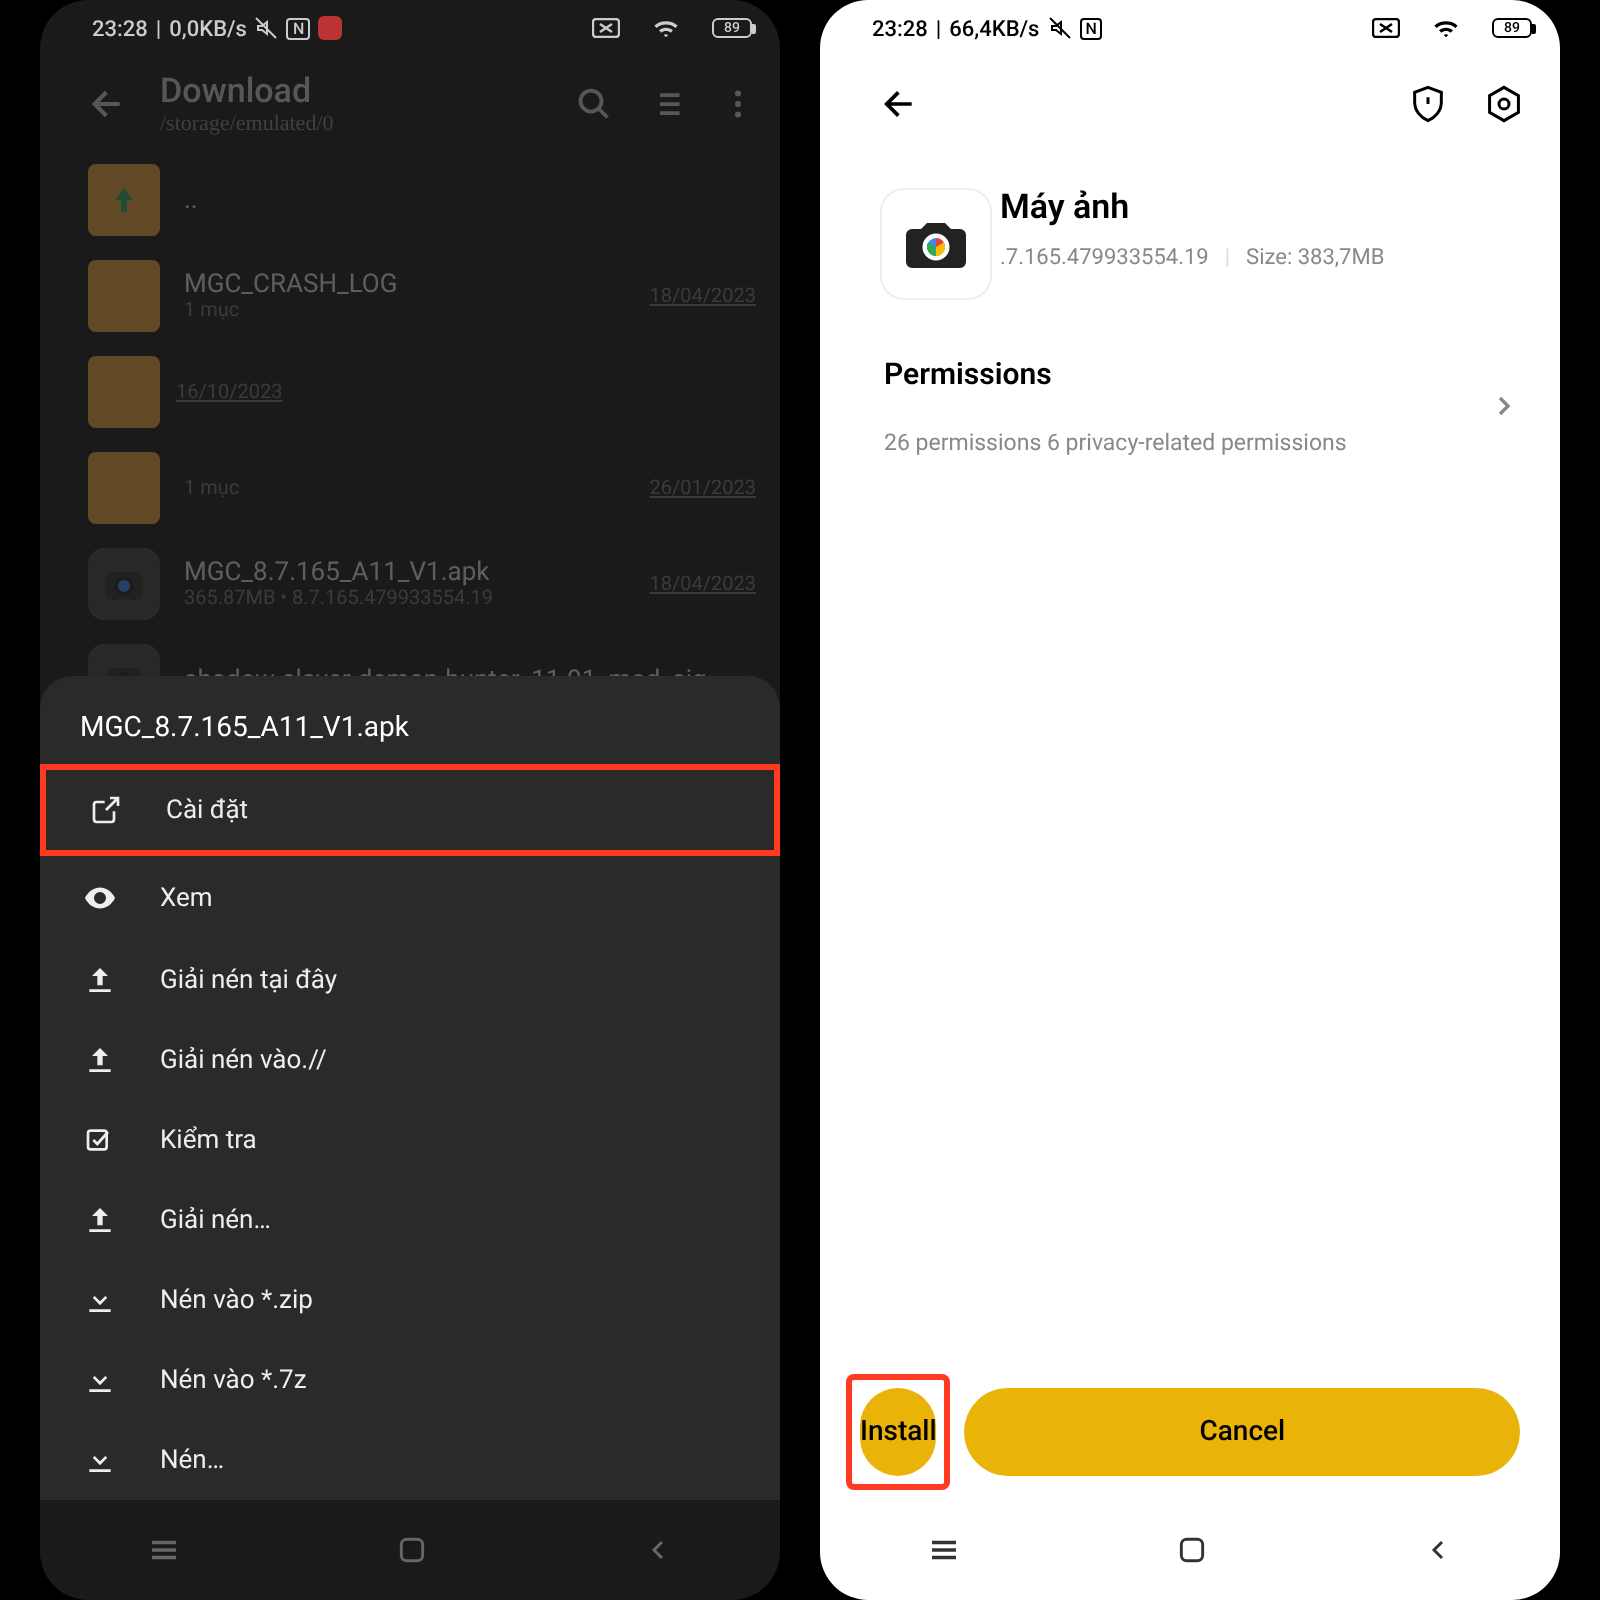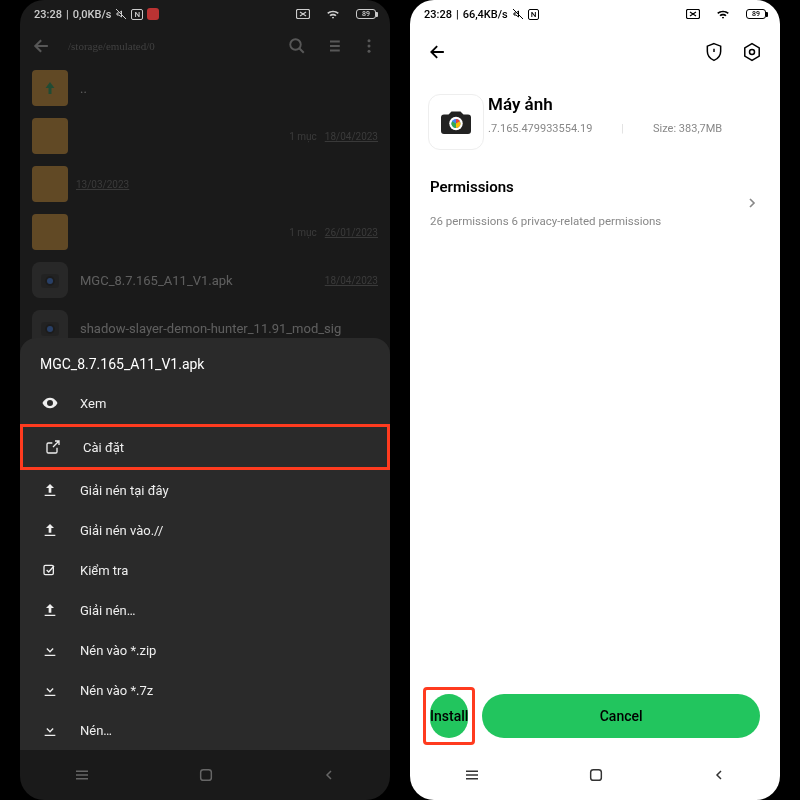--- a/index.html
+++ b/index.html
@@ -1,17 +1,17 @@
 <!DOCTYPE html>
 <html><head>
   <meta charset="utf-8">
   <style>
     * { margin: 0; padding: 0; box-sizing: border-box; font-family: -apple-system, Roboto, sans-serif; }
     body { background: #000; width: 800px; height: 800px; display: flex; }
-    .phone { width: 370px; height: 800px; position: relative; overflow: hidden; border-radius: 24px; }
+    .phone { width: 370px; height: 800px; position: relative; overflow: hidden; border-radius: 24px; padding-left: 12px; }
     .phone-left { background: #1a1a1a; margin-left: 20px; }
     .phone-right { background: #fff; margin-left: 20px; }
 
     .status-bar { height: 28px; display: flex; justify-content: space-between; align-items: center; padding: 0 14px; font-size: 11px; font-weight: 500; }
     .status-left { display: flex; align-items: center; gap: 4px; }
     .status-right { display: flex; align-items: center; gap: 16px; }
     .phone-left .status-bar { color: #ccc; }
     .phone-right .status-bar { color: #000; }
 
     .dim { opacity: 0.35; }
@@ -22,50 +22,50 @@
     .fm-path { font-size: 11px; color: #888; font-family: Liberation Serif, serif; }
     .header-icons { display: flex; gap: 18px; align-items: center; color: #ccc; }
 
     .file-row { display: flex; align-items: center; padding: 6px 12px; }
     .file-icon { width: 36px; height: 36px; border-radius: 4px; display: flex; align-items: center; justify-content: center; flex-shrink: 0; }
     .folder-icon { background: #e8a33d; }
     .up-icon { background: #e8a33d; position: relative; }
     .apk-icon { background: #444; border-radius: 8px; position: relative; }
     .file-info { flex: 1; margin-left: 12px; min-width: 0; }
     .file-name { font-size: 13px; color: #ddd; white-space: nowrap; overflow: hidden; text-overflow: ellipsis; }
-    .file-meta { font-size: 10px; color: #777; text-align: right; }
+    .file-meta { font-size: 10px; color: #777; }
     .file-date { font-size: 10px; color: #777; margin-left: 8px; text-decoration: underline; }
 
     .bottom-sheet { position: absolute; bottom: 50px; left: 0; right: 0; background: #2a2a2a; border-radius: 16px 16px 0 0; padding-top: 14px; }
     .sheet-title { color: #fff; font-size: 14px; padding: 4px 20px 10px; }
     .sheet-item { display: flex; align-items: center; padding: 12px 20px; color: #eee; font-size: 13px; }
     .sheet-item-icon { width: 20px; margin-right: 20px; display: flex; align-items: center; justify-content: center; }
     .highlight-red { border: 3px solid #ff3b1f; }
 
     .nav-bar { position: absolute; bottom: 0; left: 0; right: 0; height: 50px; display: flex; justify-content: space-around; align-items: center; }
     .phone-left .nav-bar { color: #666; }
     .phone-right .nav-bar { color: #333; }
 
     .installer-header { display: flex; align-items: center; padding: 14px 18px; }
     .installer-header-icons { margin-left: auto; display: flex; gap: 18px; }
 
     .app-block { display: flex; padding: 18px; align-items: flex-start; }
     .app-icon-wrap { width: 56px; height: 56px; border-radius: 12px; background: #fff; border: 1px solid #eee; display: flex; align-items: center; justify-content: center; }
     .app-info { margin-left: 4px; }
     .app-name { font-size: 17px; font-weight: 600; color: #000; }
-    .app-meta-row { display: flex; font-size: 11px; color: #888; margin-top: 8px; gap: 29px; }
+    .app-meta-row { display: flex; font-size: 11px; color: #888; margin-top: 8px; gap: 8px; }
     .meta-sep { color: #ddd; }
 
     .perms { padding: 10px 20px; display: flex; align-items: center; }
     .perms-text { flex: 1; }
     .perms-title { font-size: 15px; font-weight: 600; color: #000; }
     .perms-sub { font-size: 11.5px; color: #888; margin-top: 18px; }
 
     .btn-row { position: absolute; bottom: 62px; left: 0; right: 0; display: flex; gap: 14px; padding: 0 20px; }
-    .btn { flex: 1; height: 44px; border-radius: 22px; background: #22c55e; display: flex; align-items: center; justify-content: center; font-size: 14px; font-weight: 500; color: #000; }
+    .btn { flex: 1; height: 44px; border-radius: 22px; background: #eab308; display: flex; align-items: center; justify-content: center; font-size: 14px; font-weight: 500; color: #000; }
     .btn-highlight { border: 3px solid #ff3b1f; border-radius: 4px; padding: 4px; margin: -7px; }
 
     svg { display: block; }
     .bat { border:1px solid currentColor; border-radius:3px; width:20px; height:10px; position:relative; display:inline-flex; align-items:center; justify-content:center; font-size:7px; }
     .bat::after { content:''; position:absolute; right:-3px; top:2px; width:2px; height:5px; background:currentColor; border-radius:0 1px 1px 0; }
   </style>
 </head>
 <body>
 
 <div class="phone phone-left">
@@ -94,20 +94,21 @@
         </span>
     </div>
   </div>
 
   <div class="dim">
     <div class="fm-header">
       <svg width="20" height="20" viewBox="0 0 24 24" fill="none" stroke="#ccc" stroke-width="2.5">
           <path d="M19 12H5m6-7l-7 7 7 7"></path>
         </svg>
       <div class="fm-title-block">
+        <div class="fm-title">Download</div>
         <div class="fm-path">/storage/emulated/0</div>
       </div>
       <div class="header-icons">
         <svg width="18" height="18" viewBox="0 0 24 24" fill="none" stroke="currentColor" stroke-width="2.5">
             <circle cx="10" cy="10" r="7"></circle>
             <path d="M21 21l-6-6"></path>
           </svg>
         <svg width="18" height="18" viewBox="0 0 24 24" fill="none" stroke="currentColor" stroke-width="2.5">
             <path d="M8 6h13M8 12h13M8 18h13M3 6h.01M3 12h.01M3 18h.01"></path>
           </svg>
@@ -126,45 +127,47 @@
               <path d="M12 4l6 8h-4v8h-4v-8H6z"></path>
             </svg>
           </div>
           <div class="file-info">
             <div class="file-name">..</div>
           </div>
         </div>
         <div class="file-row">
           <div class="file-icon folder-icon"></div>
           <div class="file-info">
+            <div class="file-name">MGC_CRASH_LOG</div>
             <div class="file-meta">1 mục</div>
           </div>
           <div class="file-date">18/04/2023</div>
         </div>
         <div class="file-row">
           <div class="file-icon folder-icon"></div>
-          <div class="file-date">13/03/2023</div>
+          <div class="file-date">16/10/2023</div>
         </div>
         <div class="file-row">
           <div class="file-icon folder-icon"></div>
           <div class="file-info">
             <div class="file-meta">1 mục</div>
           </div>
           <div class="file-date">26/01/2023</div>
         </div>
         <div class="file-row">
           <div class="file-icon apk-icon">
             <svg width="24" height="24" viewBox="0 0 24 24">
               <rect x="3" y="6" width="18" height="14" rx="3" fill="#333"></rect>
               <circle cx="12" cy="13" r="5" fill="#222"></circle>
               <circle cx="12" cy="13" r="3" fill="#4285f4"></circle>
             </svg>
           </div>
           <div class="file-info">
             <div class="file-name">MGC_8.7.165_A11_V1.apk</div>
+            <div class="file-meta">365.87MB  •  8.7.165.479933554.19</div>
           </div>
           <div class="file-date">18/04/2023</div>
         </div>
         <div class="file-row">
           <div class="file-icon apk-icon">
             <svg width="24" height="24" viewBox="0 0 24 24">
               <rect x="3" y="6" width="18" height="14" rx="3" fill="#333"></rect>
               <circle cx="12" cy="13" r="5" fill="#222"></circle>
               <circle cx="12" cy="13" r="3" fill="#4285f4"></circle>
             </svg>
@@ -172,36 +175,36 @@
           <div class="file-info">
             <div class="file-name">shadow-slayer-demon-hunter_11.91_mod_sig</div>
           </div>
         </div>
       </div>
   </div>
 
   <div class="bottom-sheet">
     <div class="sheet-title">MGC_8.7.165_A11_V1.apk</div>
     <div id="sheet-items">
+        <div class="sheet-item highlight-red">
+          <span class="sheet-item-icon">
+            <svg width="16" height="16" viewBox="0 0 24 24" fill="none" stroke="#eee" stroke-width="2">
+              <path d="M15 3h6v6M21 3l-9 9M18 13v6a2 2 0 01-2 2H5a2 2 0 01-2-2V8a2 2 0 012-2h6"></path>
+            </svg>
+          </span>
+          <span>Cài đặt</span>
+        </div>
         <div class="sheet-item">
           <span class="sheet-item-icon">
             <svg width="18" height="18" viewBox="0 0 24 24" fill="#eee">
               <path d="M12 5c-7 0-10 7-10 7s3 7 10 7 10-7 10-7-3-7-10-7zm0 11a4 4 0 110-8 4 4 0 010 8z"></path>
               <circle cx="12" cy="12" r="2" fill="#2a2a2a"></circle>
             </svg>
           </span>
           <span>Xem</span>
-        </div>
-        <div class="sheet-item highlight-red">
-          <span class="sheet-item-icon">
-            <svg width="16" height="16" viewBox="0 0 24 24" fill="none" stroke="#eee" stroke-width="2">
-              <path d="M15 3h6v6M21 3l-9 9M18 13v6a2 2 0 01-2 2H5a2 2 0 01-2-2V8a2 2 0 012-2h6"></path>
-            </svg>
-          </span>
-          <span>Cài đặt</span>
         </div>
         <div class="sheet-item">
           <span class="sheet-item-icon">
             <svg width="16" height="16" viewBox="0 0 24 24" fill="#eee">
               <path d="M12 3l6 6h-4v7h-4V9H6zM4 19h16v2H4z"></path>
             </svg>
           </span>
           <span>Giải nén tại đây</span>
         </div>
         <div class="sheet-item">

